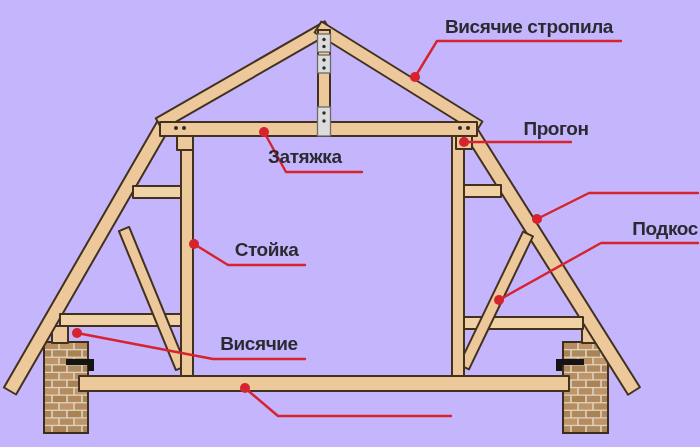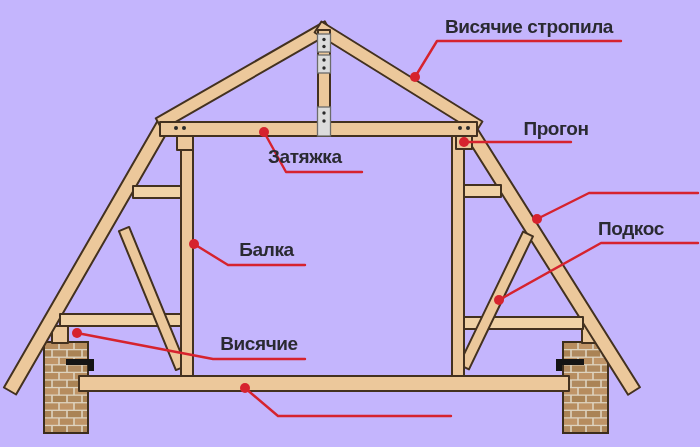--- a/index.html
+++ b/index.html
@@ -157,16 +157,16 @@
       <circle cx="194" cy="244" r="5" fill="#d6232e"></circle>
       <polyline points="77,333 213,359 305,359" fill="none" stroke="#d6232e" stroke-width="2.4" stroke-linecap="round" stroke-linejoin="round"></polyline>
       <circle cx="77" cy="333" r="5" fill="#d6232e"></circle>
       <polyline points="245,388 278,416 451,416" fill="none" stroke="#d6232e" stroke-width="2.4" stroke-linecap="round" stroke-linejoin="round"></polyline>
       <circle cx="245" cy="388" r="5" fill="#d6232e"></circle>
     </svg>
 
   <div class="diagram-label" style="left: 436px; top: 17px; width: 186px; text-align: center; color: rgb(42, 42, 49);">Висячие стропила</div>
   <div class="diagram-label" style="left: 514px; top: 119px; width: 84px; text-align: center; color: rgb(42, 42, 49);">Прогон</div>
   <div class="diagram-label" style="left: 268px; top: 147px; width: 79px; text-align: left; color: rgb(42, 42, 49);">Затяжка</div>
-  <div class="diagram-label" style="left: 598px; top: 219px; width: 100px; color: rgb(42, 42, 49);">Подкос</div>
-  <div class="diagram-label" style="left: 227px; top: 240px; width: 79px; text-align: center; color: rgb(42, 42, 49);">Балка</div>
+  <div class="diagram-label" style="left: 598px; top: 219px; width: 100px; text-align: right; color: rgb(42, 42, 49);">Подкос</div>
+  <div class="diagram-label" style="left: 227px; top: 240px; width: 79px; text-align: center; color: rgb(42, 42, 49);">Стойка</div>
   <div class="diagram-label" style="left: 212px; top: 334px; width: 94px; text-align: center; color: rgb(42, 42, 49);">Висячие</div>
 </div>
 
 </body></html>

